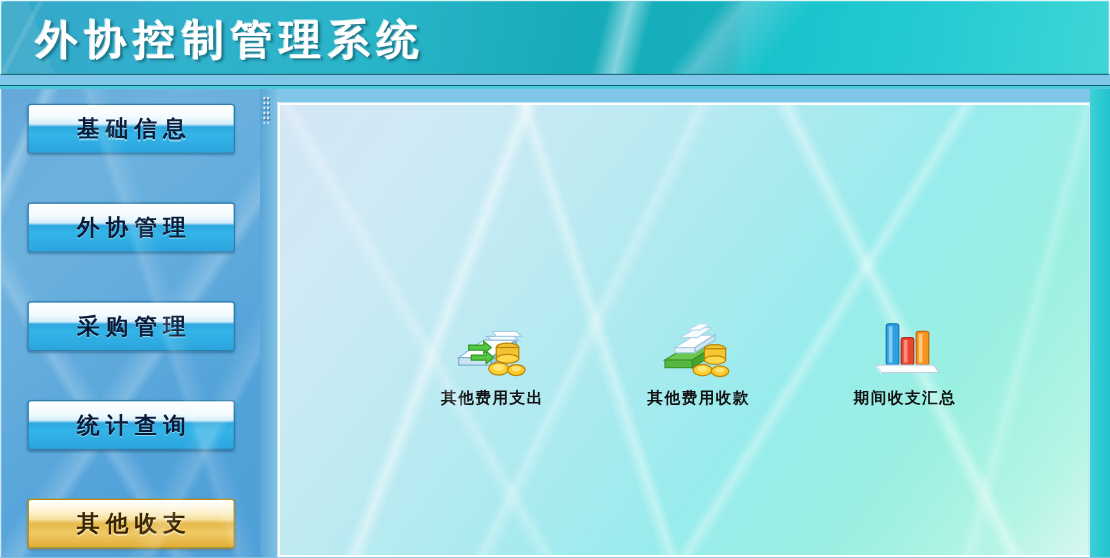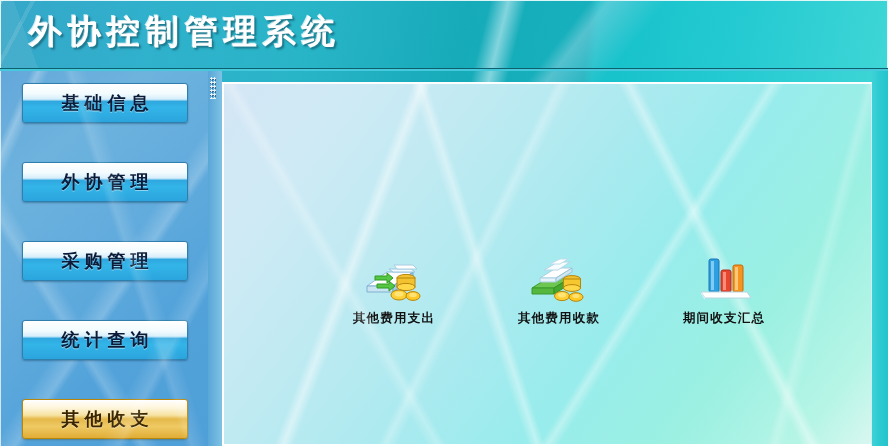--- a/index.html
+++ b/index.html
@@ -7,21 +7,21 @@
     width:888px;height:446px;overflow:hidden;
     font-family:"DejaVu Sans","Liberation Sans",sans-serif;
     background:#7fc6e8;
   }
   .app{
     position:relative;width:888px;height:446px;overflow:hidden;
   }
 
   
   .header{
-    position:absolute;left:0;top:0;width:888px;height:84px;
+    position:absolute;left:0;top:0;width:888px;height:60px;
     background:
       linear-gradient(118deg, rgba(255,255,255,.30) 0 2px, rgba(255,255,255,0) 2px 26px,
                       rgba(255,255,255,.16) 26px 30px, rgba(255,255,255,0) 30px 70px),
       linear-gradient(70deg, rgba(255,255,255,.10) 0 40px, rgba(255,255,255,0) 40px 120px),
       linear-gradient(100deg,#3fb4da 0%,#38c0de 16%,#2fc6d9 34%,#17b9c6 52%,#17c2cb 68%,#26cbd2 84%,#3fd6d6 100%);
     box-sizing:border-box;
     border:1px solid rgba(255,255,255,.85);
     border-bottom:1px solid #1b6b79;
     text-align:right;
   }

